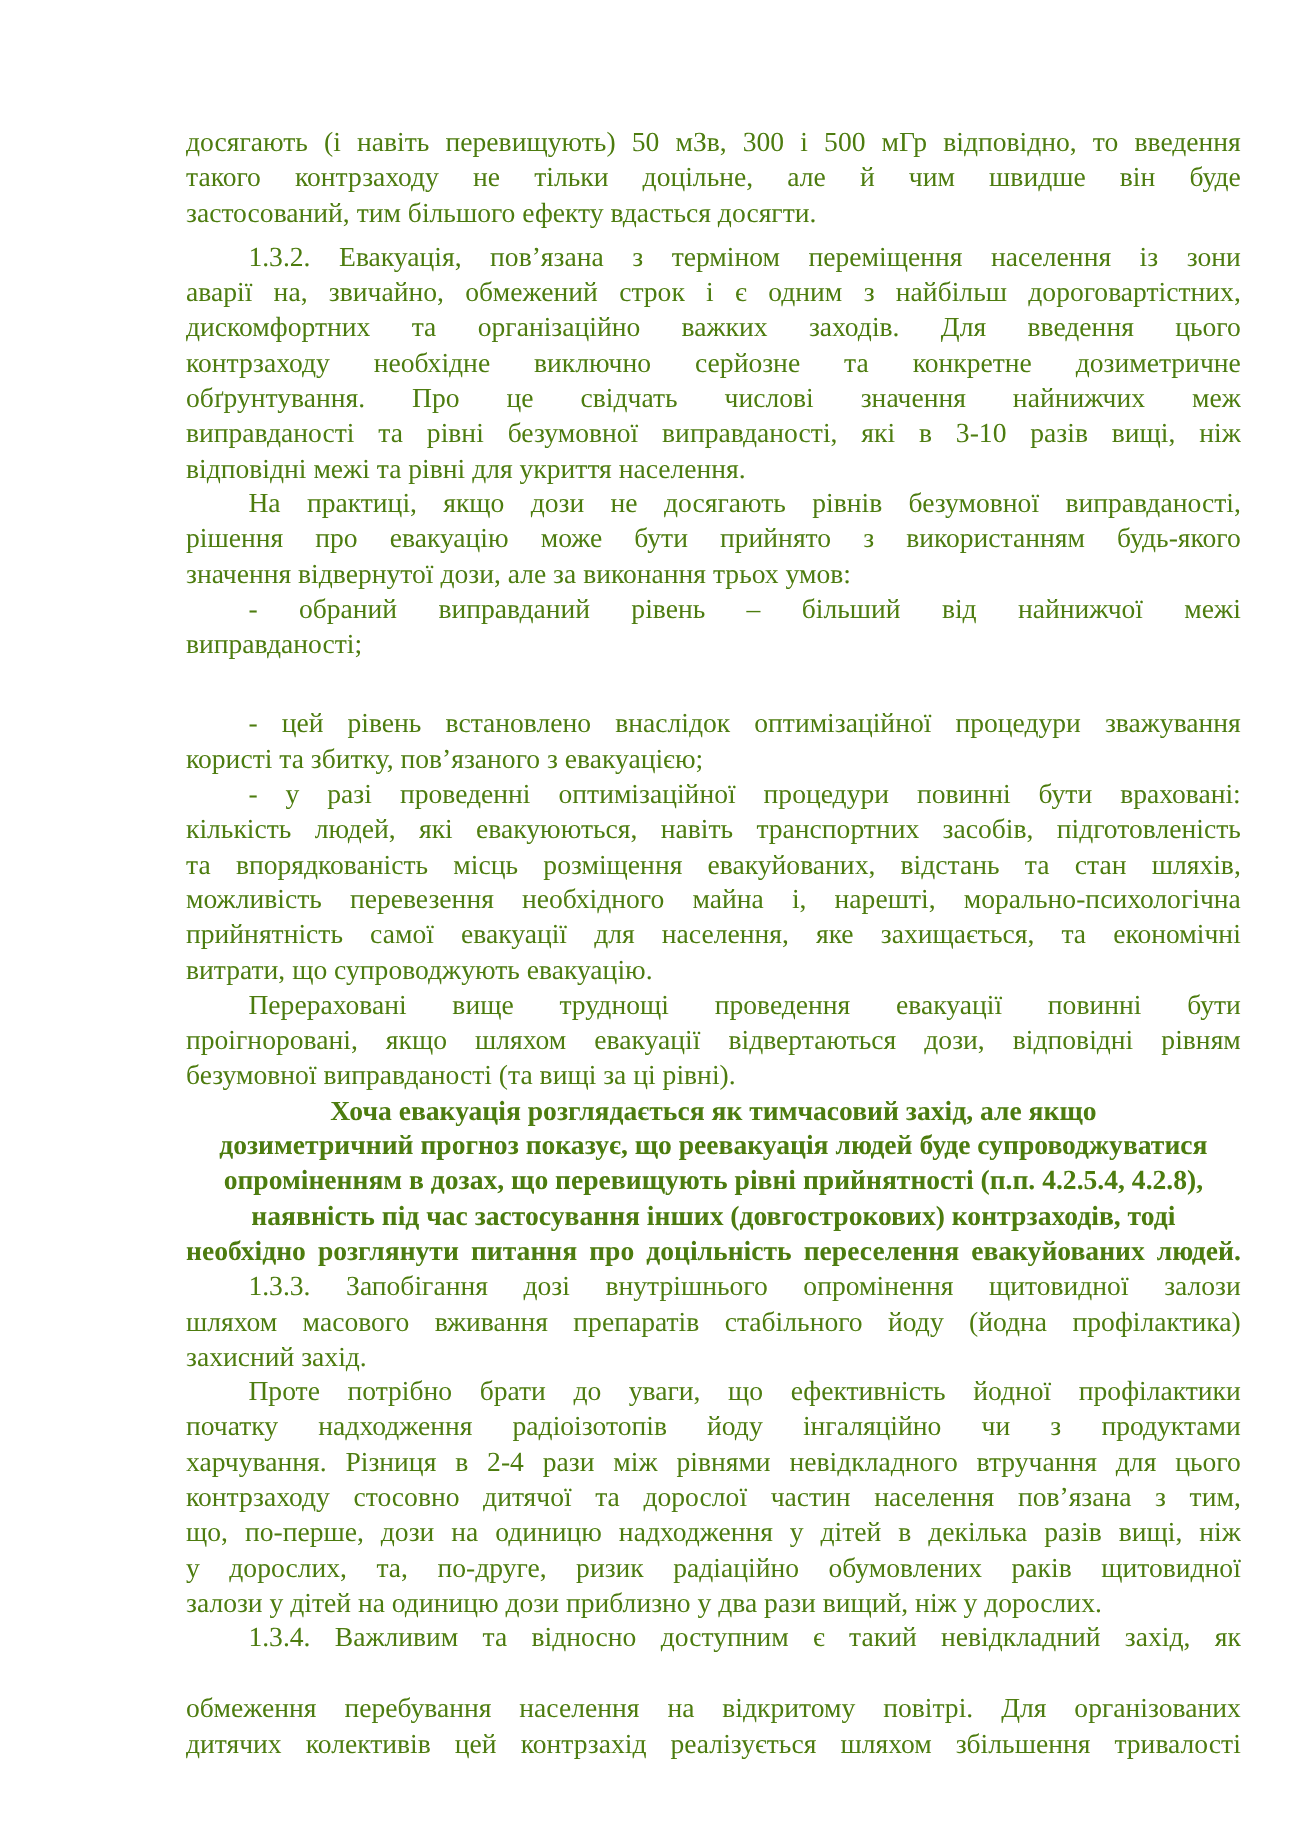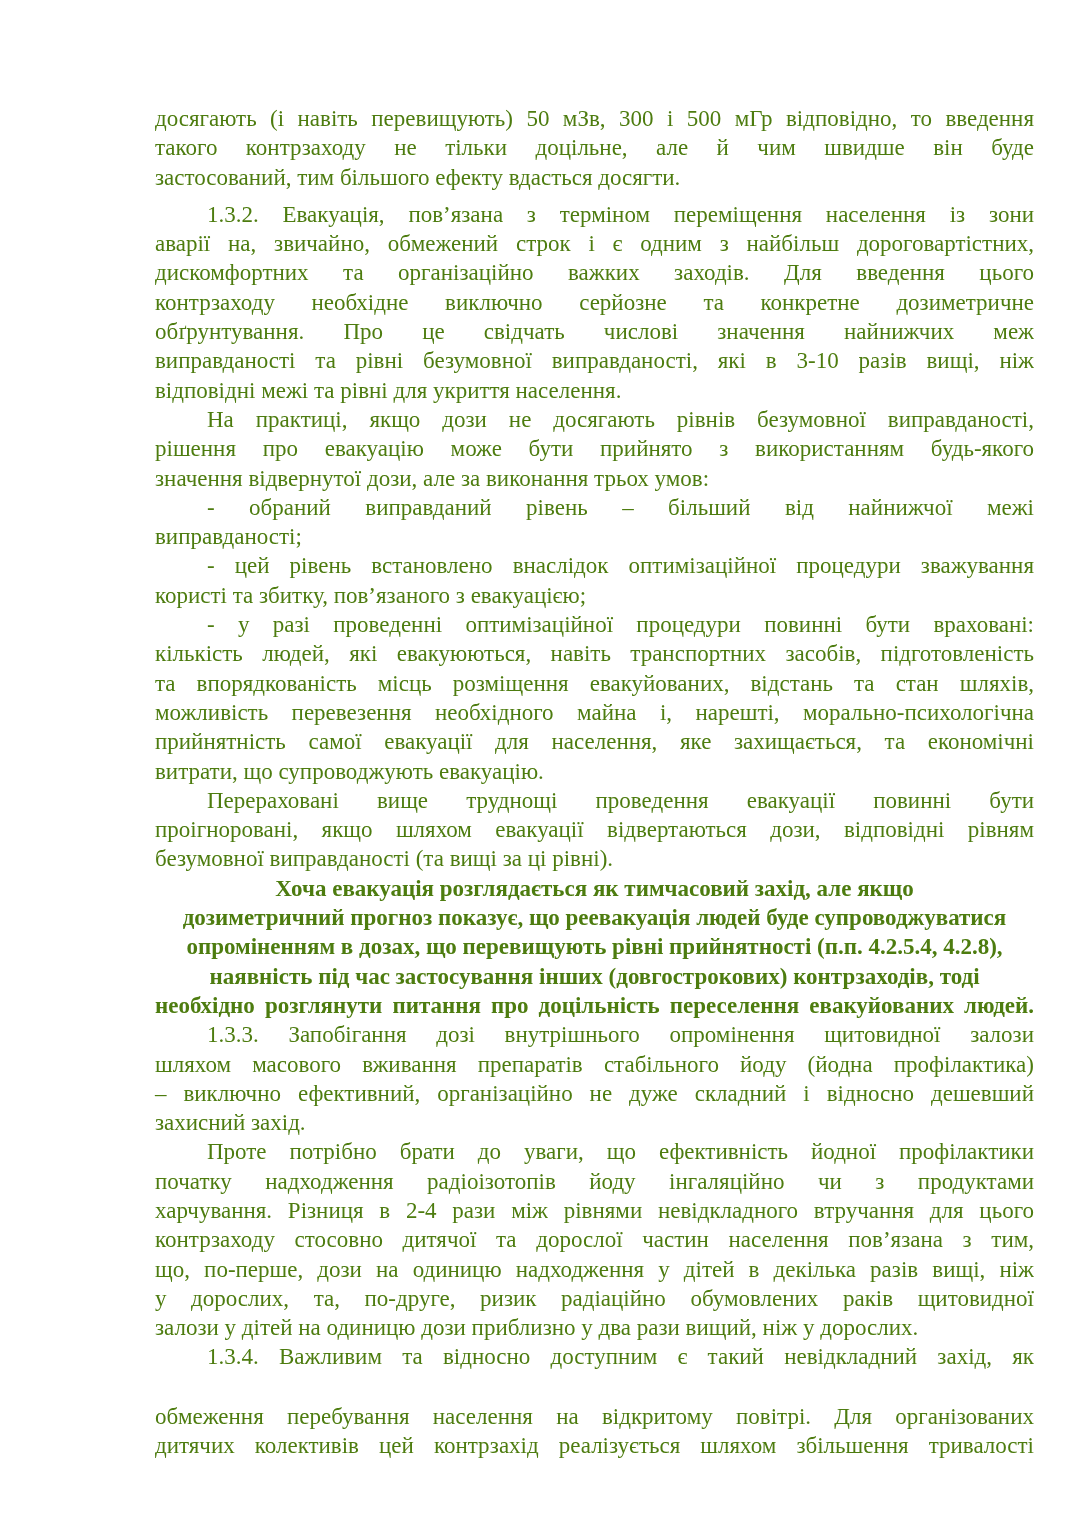--- a/index.html
+++ b/index.html
@@ -47,21 +47,21 @@
     <span class="line" style="word-spacing: 0px;">рішення про евакуацію може бути прийнято з використанням будь-якого</span>
     <span class="line last">значення відвернутої дози, але за виконання трьох умов:</span>
   </div>
 
   <div class="para">
     <span class="line ind" style="word-spacing: 0px;">- обраний виправданий рівень – більший від найнижчої межі</span>
     <span class="line last">виправданості;</span>
   </div>
 
   <div class="para">
-    <span class="line ind" style="word-spacing: 0px;">- цей рівень встановлено внаслідок оптимізаційної процедури зважування</span>
+    <span class="line ind" style="word-spacing: 0px; margin-top: 37px;">- цей рівень встановлено внаслідок оптимізаційної процедури зважування</span>
     <span class="line last">користі та збитку, пов’язаного з евакуацією;</span>
   </div>
 
   <div class="para">
     <span class="line ind" style="word-spacing: 0px;">- у разі проведенні оптимізаційної процедури повинні бути враховані:</span>
     <span class="line" style="word-spacing: 0px;">кількість людей, які евакуюються, навіть транспортних засобів, підготовленість</span>
     <span class="line" style="word-spacing: 0px;">та впорядкованість місць розміщення евакуйованих, відстань та стан шляхів,</span>
     <span class="line" style="word-spacing: 0px;">можливість перевезення необхідного майна і, нарешті, морально-психологічна</span>
     <span class="line" style="word-spacing: 0px;">прийнятність самої евакуації для населення, яке захищається, та економічні</span>
     <span class="line last">витрати, що супроводжують евакуацію.</span>
@@ -77,21 +77,20 @@
     <span class="line">Хоча евакуація розглядається як тимчасовий захід, але якщо</span>
     <span class="line">дозиметричний прогноз показує, що реевакуація людей буде супроводжуватися</span>
     <span class="line">опроміненням в дозах, що перевищують рівні прийнятності (п.п. 4.2.5.4, 4.2.8),</span>
     <span class="line">наявність під час застосування інших (довгострокових) контрзаходів, тоді</span>
     <span class="line full" style="word-spacing: 0px;">необхідно розглянути питання про доцільність переселення евакуйованих людей.</span>
   </div>
 
   <div class="para">
     <span class="line ind" style="word-spacing: 0px;">1.3.3. Запобігання дозі внутрішнього опромінення щитовидної залози</span>
     <span class="line" style="word-spacing: 0px;">шляхом масового вживання препаратів стабільного йоду (йодна профілактика)</span>
-    <span class="line" style="word-spacing: 0px;">– виключно ефективний, організаційно не дуже складний і відносно дешевший</span>
     <span class="line last">захисний захід.</span>
   </div>
 
   <div class="para">
     <span class="line ind" style="word-spacing: 0px;">Проте потрібно брати до уваги, що ефективність йодної профілактики</span>
     <span class="line" style="word-spacing: 0px;">початку надходження радіоізотопів йоду інгаляційно чи з продуктами</span>
     <span class="line" style="word-spacing: 0px;">харчування. Різниця в 2-4 рази між рівнями невідкладного втручання для цього</span>
     <span class="line" style="word-spacing: 0px;">контрзаходу стосовно дитячої та дорослої частин населення пов’язана з тим,</span>
     <span class="line" style="word-spacing: 0px;">що, по-перше, дози на одиницю надходження у дітей в декілька разів вищі, ніж</span>
     <span class="line" style="word-spacing: 0px;">у дорослих, та, по-друге, ризик радіаційно обумовлених раків щитовидної</span>

